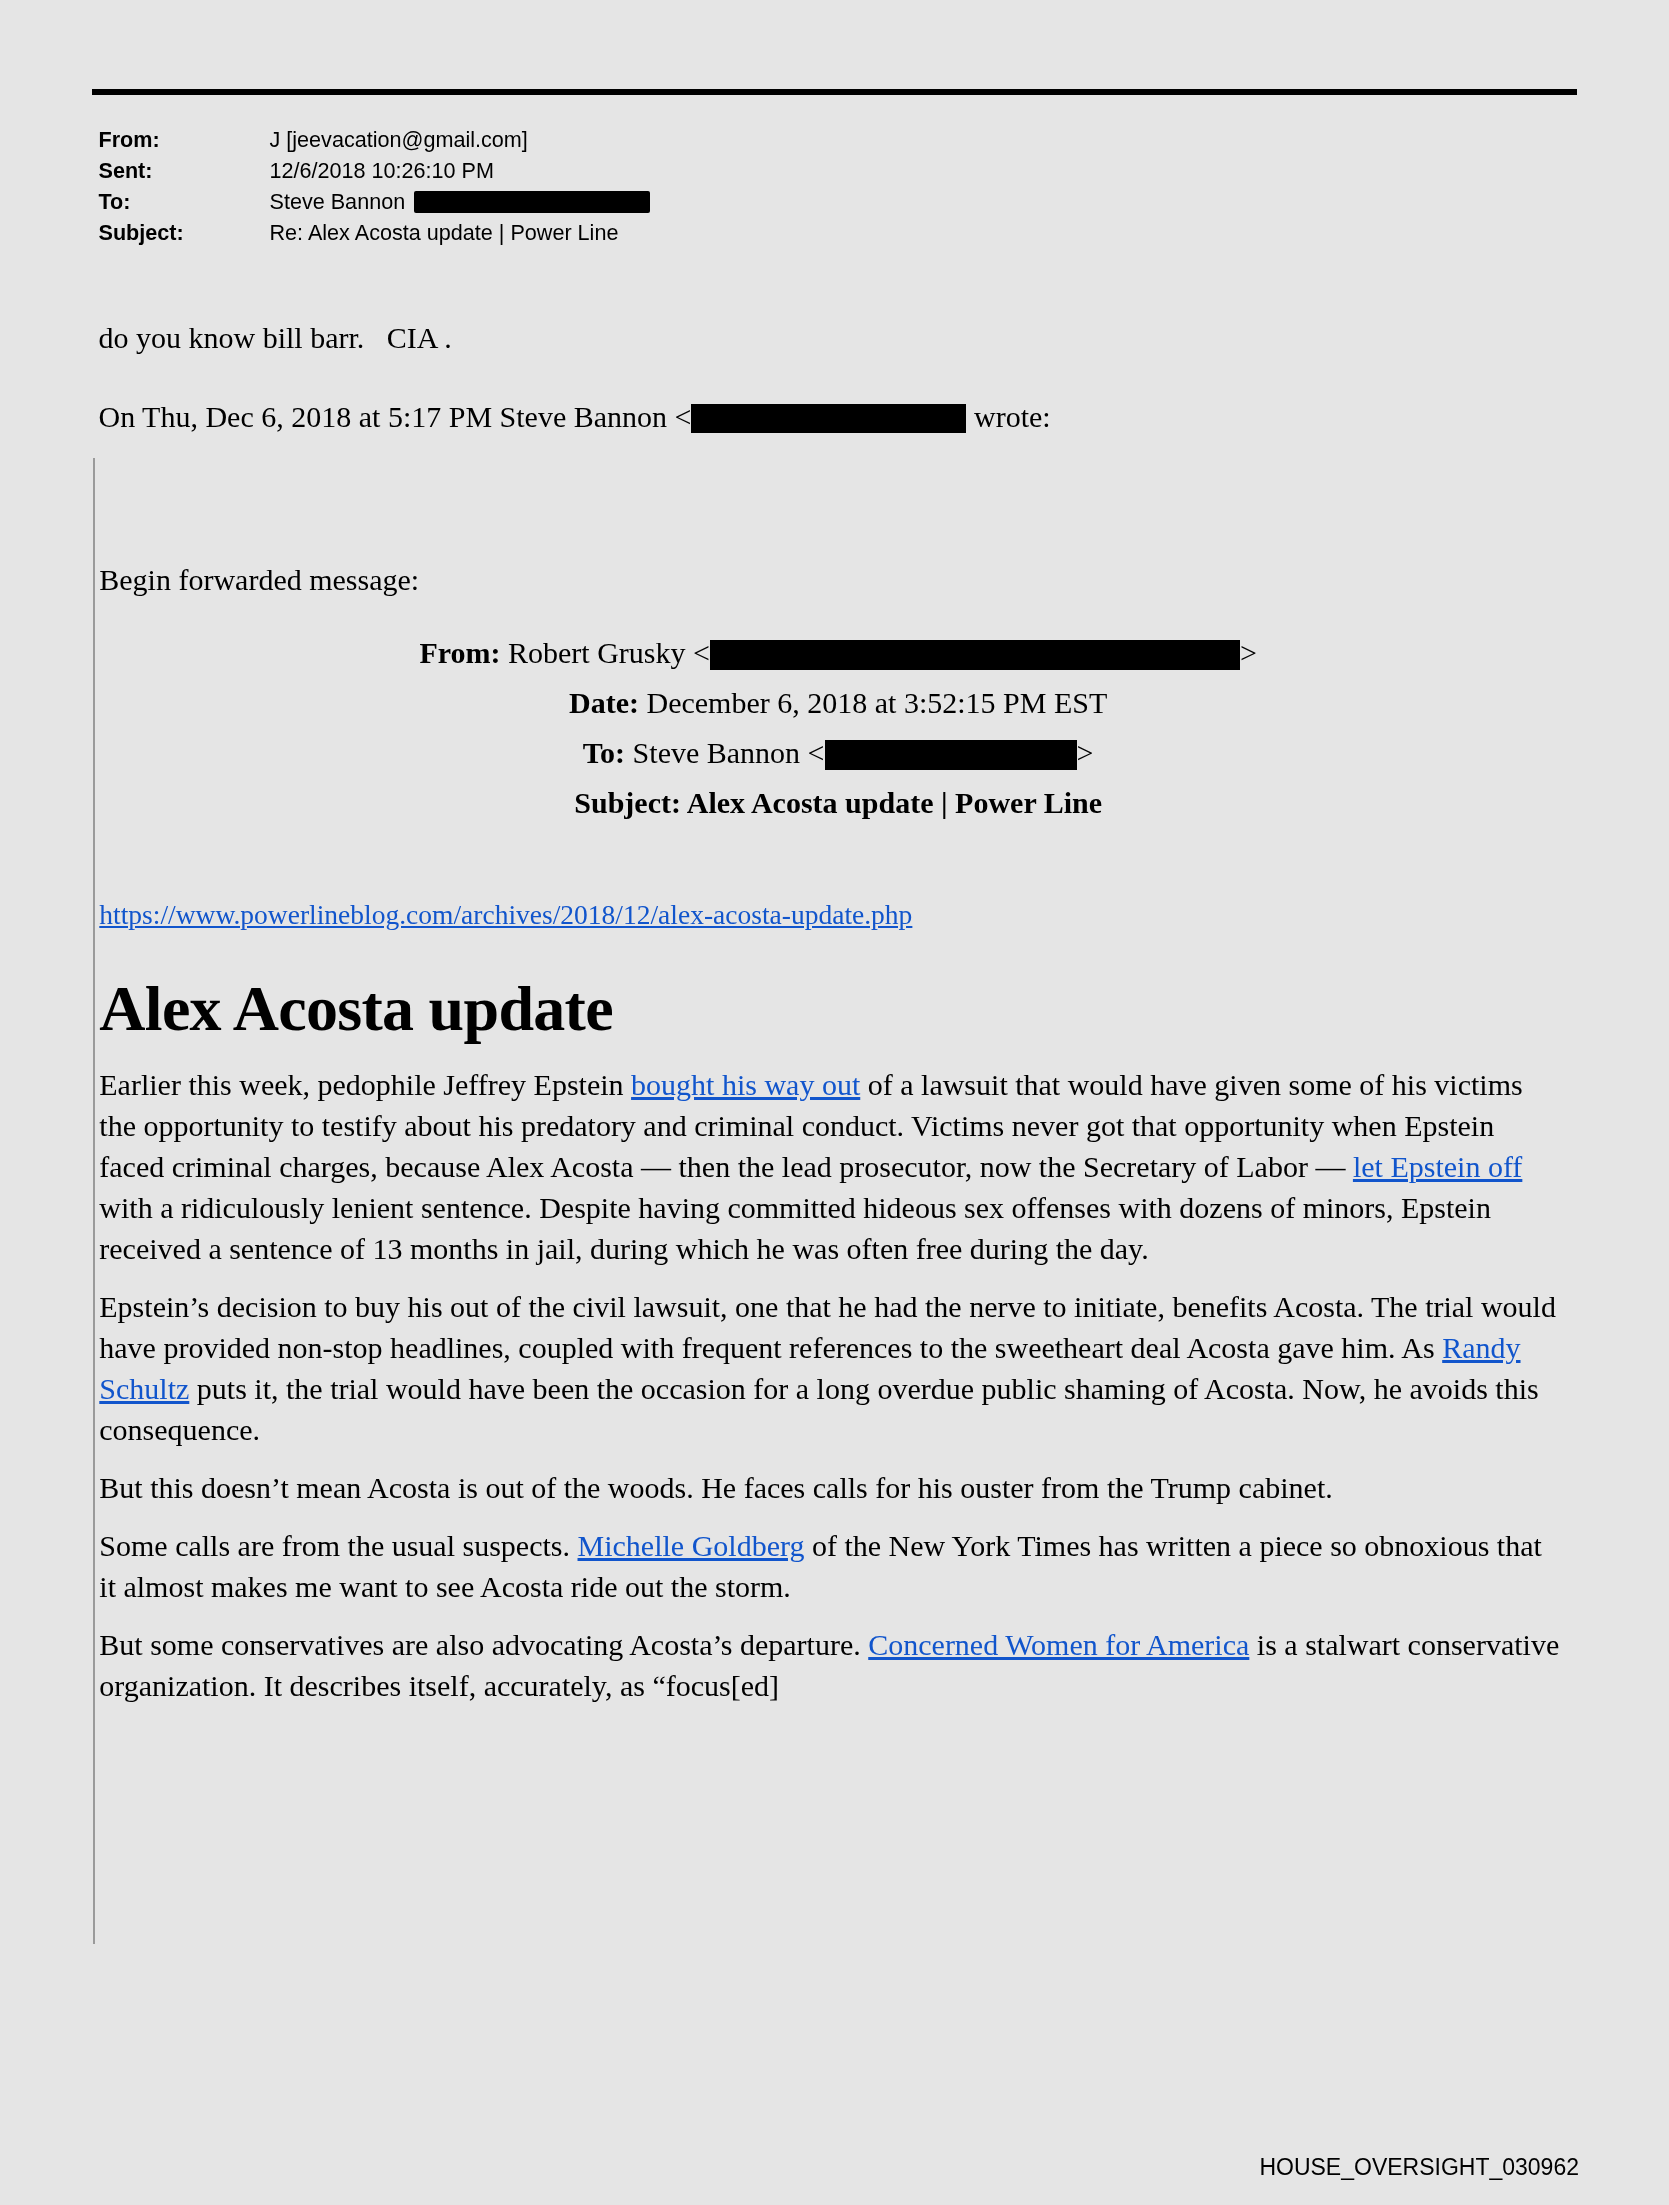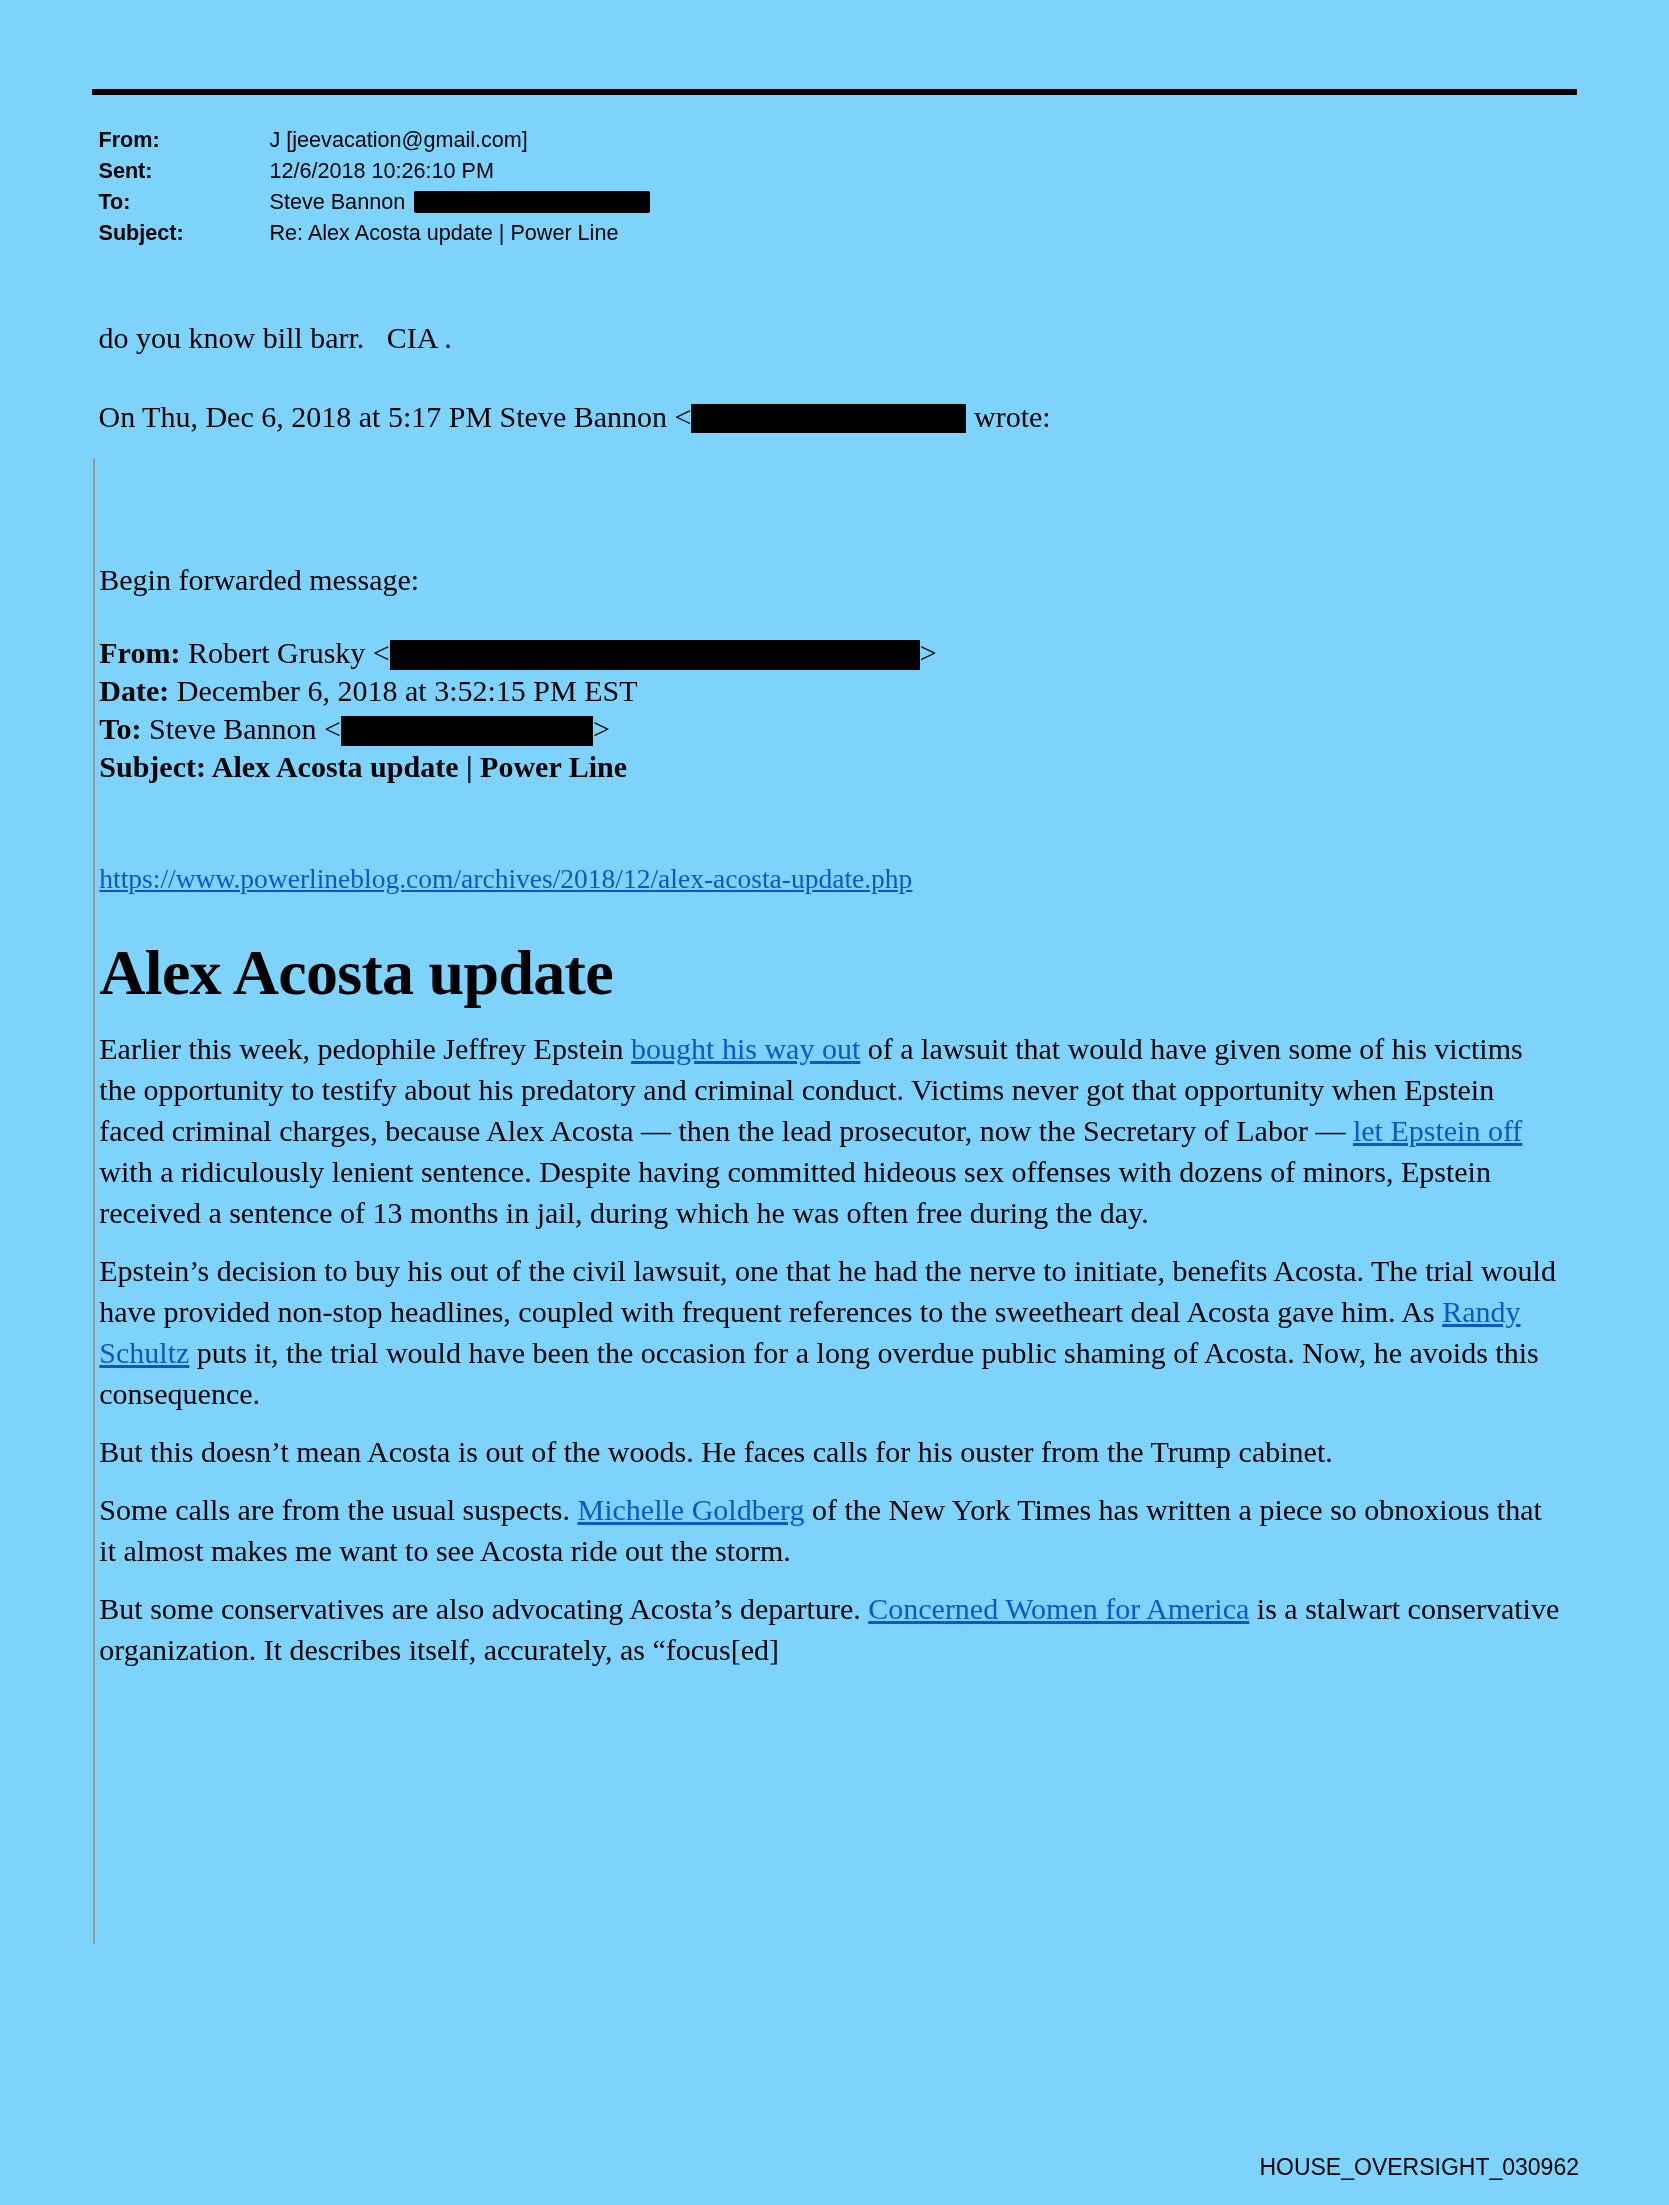--- a/index.html
+++ b/index.html
@@ -4,21 +4,21 @@
 <style>
   * { margin: 0; padding: 0; box-sizing: border-box; }
   html, body { background: #ffffff; }
   body { font-family: "Liberation Serif", serif; color: #000000; }
 
   .page {
     position: relative;
     width: 1669px;
     height: 2205px;
     margin: 0 auto;
-    background: #7dd3fc;
+    background: #e5e5e5;
     overflow: hidden;
     padding: 0 92px;
   }
 
   .top-rule {
     margin-top: 89px;
     height: 5.9px;
     width: 1485px;
     background: #000000;
   }
@@ -72,21 +72,21 @@
   .begin-forwarded {
     padding-top: 105px;
     font-size: 30px;
   }
 
   .fwd-headers {
     margin-top: 37px;
     font-size: 30px;
     line-height: 38px;
   }
-  .fwd-headers .fwd-row { margin: 0; }
+  .fwd-headers .fwd-row { margin: 12px; text-align: center; }
   .fwd-label { font-weight: bold; }
   .fwd-subject { font-weight: bold; }
 
   .article-url-wrap { margin-top: 77px; font-size: 27.5px; }
   a.link, a.inline-link {
     color: #1155CC;
     cursor: pointer;
   }
 
   .article-title {

